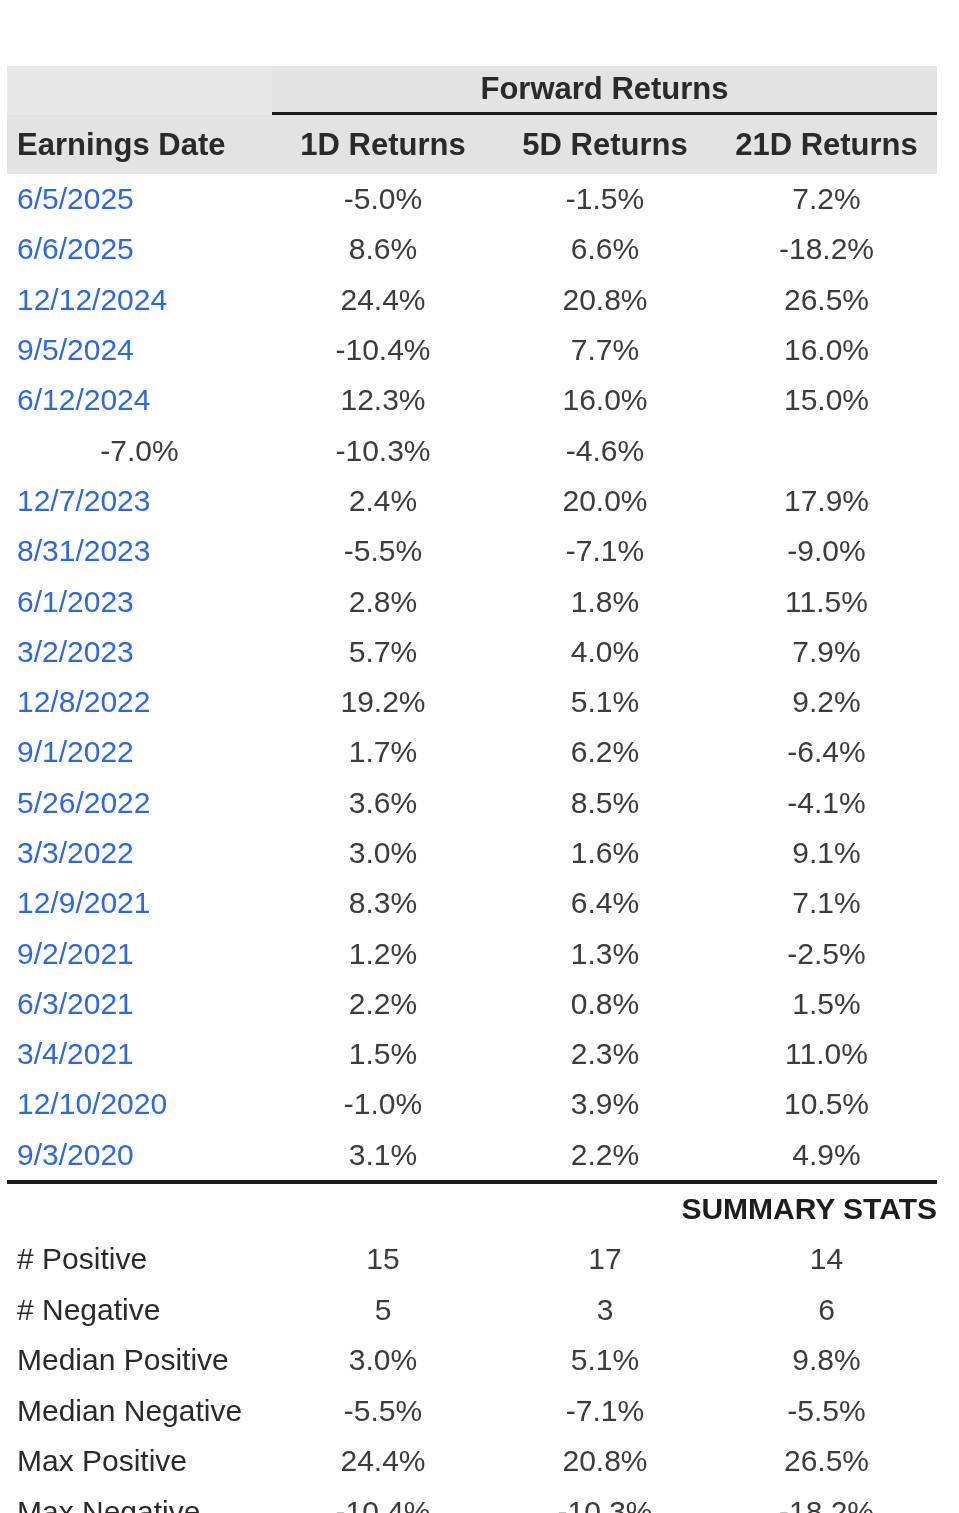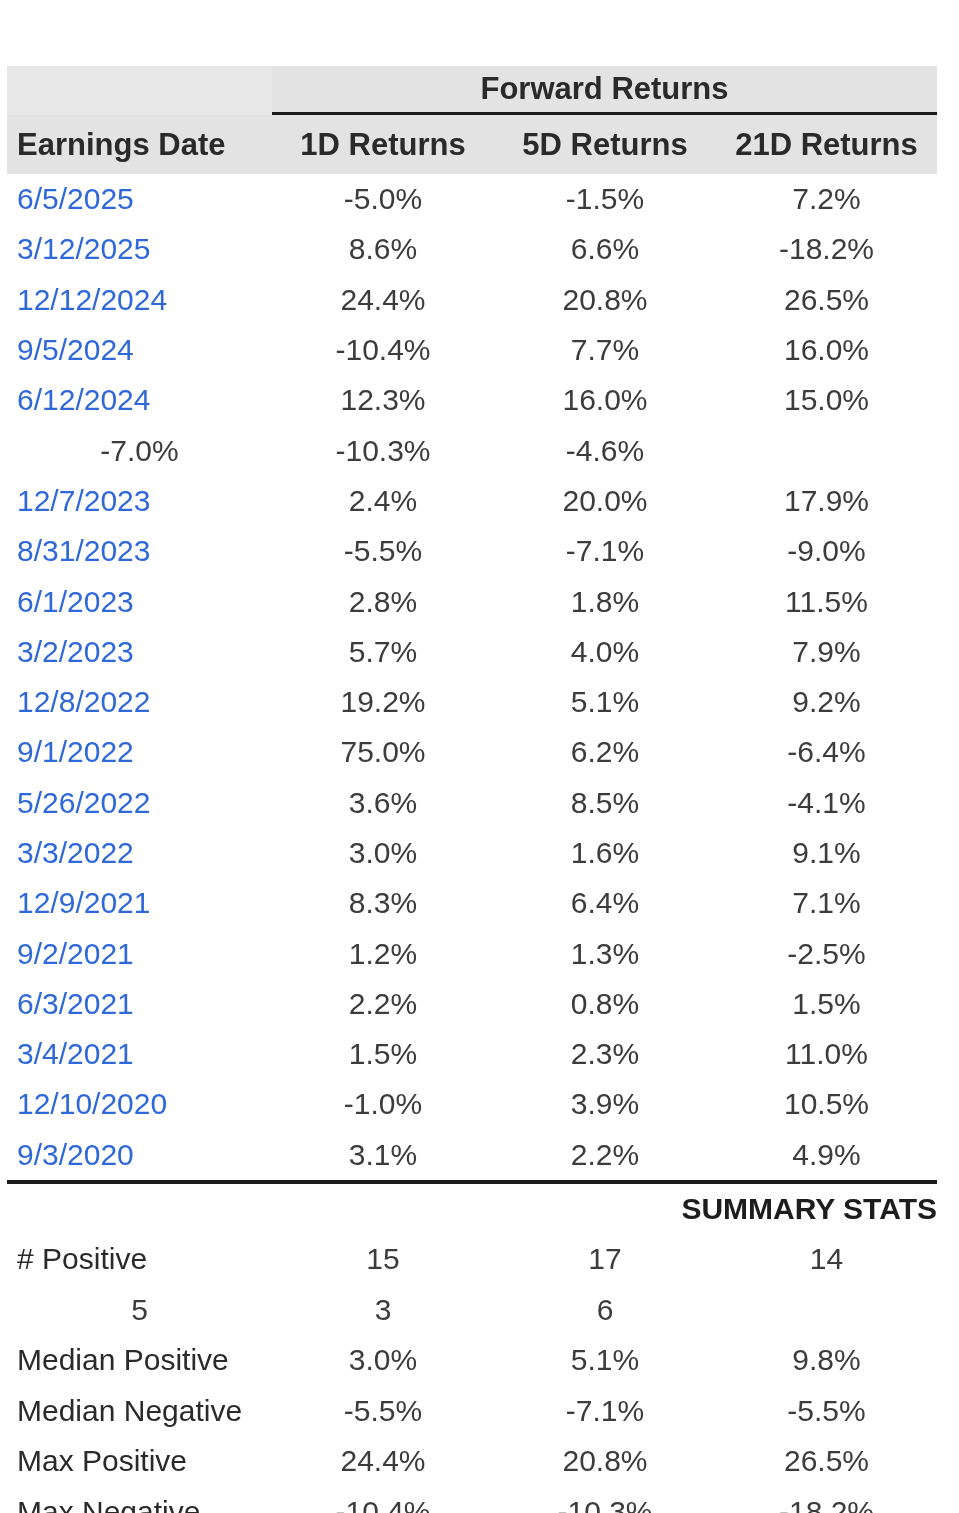--- a/index.html
+++ b/index.html
@@ -95,21 +95,21 @@
   </div>
 
   <div class="tbody" id="tbody">
       <div class="row">
         <div class="cell date">6/5/2025</div>
         <div class="cell val">-5.0%</div>
         <div class="cell val">-1.5%</div>
         <div class="cell val">7.2%</div>
       </div>
       <div class="row">
-        <div class="cell date">3/12/2025</div>
+        <div class="cell date">6/6/2025</div>
         <div class="cell val">8.6%</div>
         <div class="cell val">6.6%</div>
         <div class="cell val">-18.2%</div>
       </div>
       <div class="row">
         <div class="cell date">12/12/2024</div>
         <div class="cell val">24.4%</div>
         <div class="cell val">20.8%</div>
         <div class="cell val">26.5%</div>
       </div>
@@ -155,21 +155,21 @@
         <div class="cell val">7.9%</div>
       </div>
       <div class="row">
         <div class="cell date">12/8/2022</div>
         <div class="cell val">19.2%</div>
         <div class="cell val">5.1%</div>
         <div class="cell val">9.2%</div>
       </div>
       <div class="row">
         <div class="cell date">9/1/2022</div>
-        <div class="cell val">75.0%</div>
+        <div class="cell val">1.7%</div>
         <div class="cell val">6.2%</div>
         <div class="cell val">-6.4%</div>
       </div>
       <div class="row">
         <div class="cell date">5/26/2022</div>
         <div class="cell val">3.6%</div>
         <div class="cell val">8.5%</div>
         <div class="cell val">-4.1%</div>
       </div>
       <div class="row">
@@ -221,20 +221,21 @@
   </div>
 
   <div class="summary-body" id="summary-body">
       <div class="row">
         <div class="cell label"># Positive</div>
         <div class="cell val">15</div>
         <div class="cell val">17</div>
         <div class="cell val">14</div>
       </div>
       <div class="row">
+        <div class="cell label"># Negative</div>
         <div class="cell val">5</div>
         <div class="cell val">3</div>
         <div class="cell val">6</div>
       </div>
       <div class="row">
         <div class="cell label">Median Positive</div>
         <div class="cell val">3.0%</div>
         <div class="cell val">5.1%</div>
         <div class="cell val">9.8%</div>
       </div>

